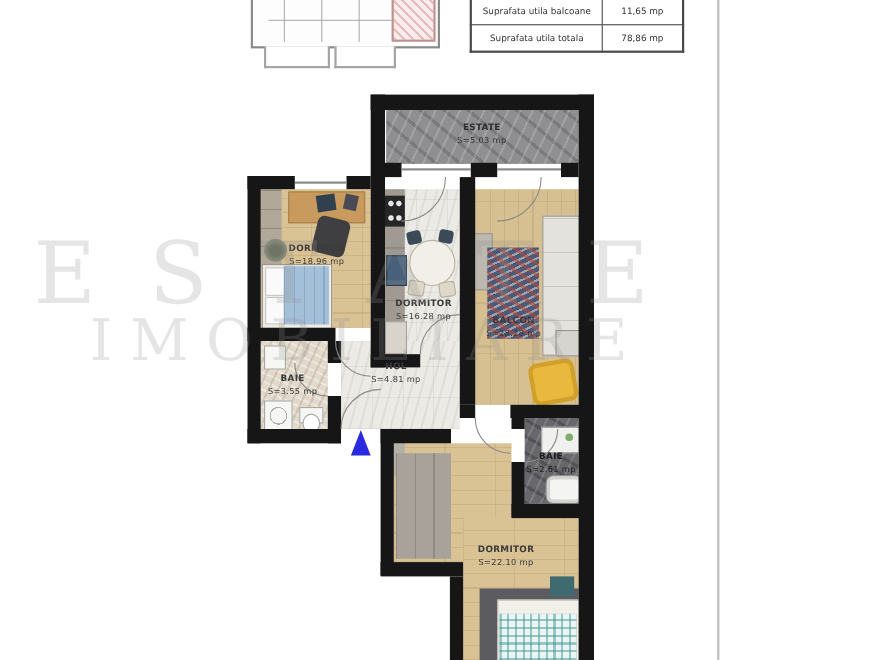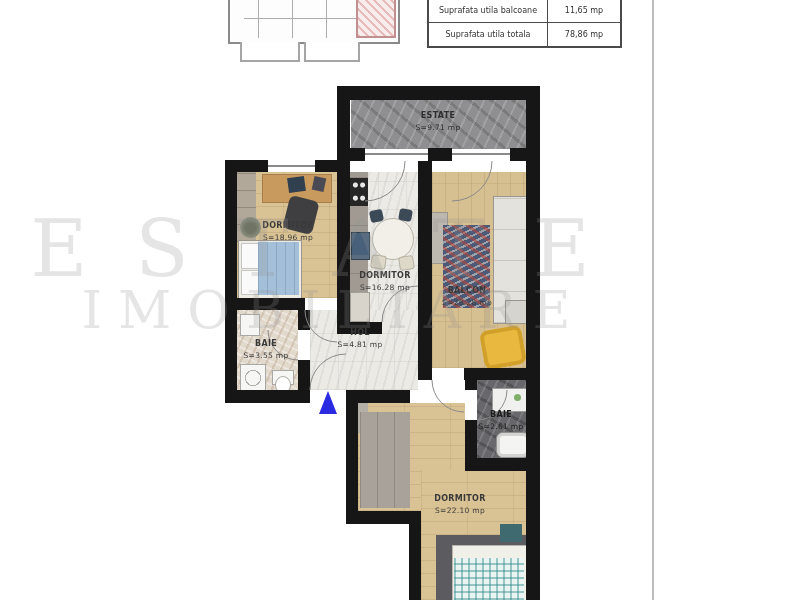--- a/index.html
+++ b/index.html
@@ -223,21 +223,21 @@
       <path d="M 298 360 A 30 30 0 0 1 268 330"></path>
       <path d="M 432 380 A 32 32 0 0 0 464 412"></path>
       <path d="M 477 420 A 30 30 0 0 0 507 390"></path>
     </g>
   </svg>
 
   <div id="entrance-marker"></div>
 
   <div class="room-label" style="left:438px;top:122px;color:#2e2e2e;">
     <span>ESTATE</span>
-    <span class="area">S=9.71 mp</span>
+    <span class="area">S=5.03 mp</span>
   </div>
   <div class="room-label" style="left:288px;top:232px;">
     <span>DORMITOR</span>
     <span class="area">S=18.96 mp</span>
   </div>
   <div class="room-label" style="left:385px;top:282px;">
     <span>DORMITOR</span>
     <span class="area">S=16.28 mp</span>
   </div>
   <div class="room-label" style="left:467px;top:297px;">

